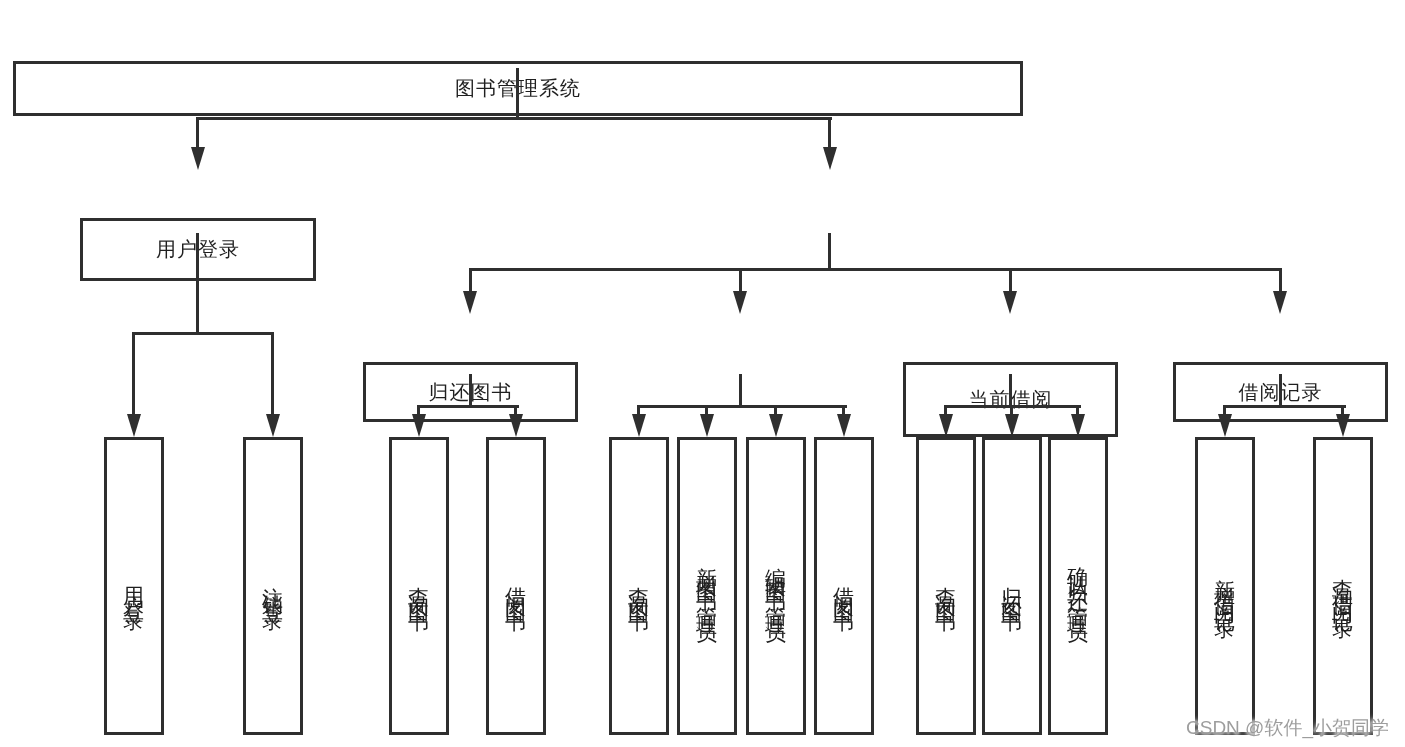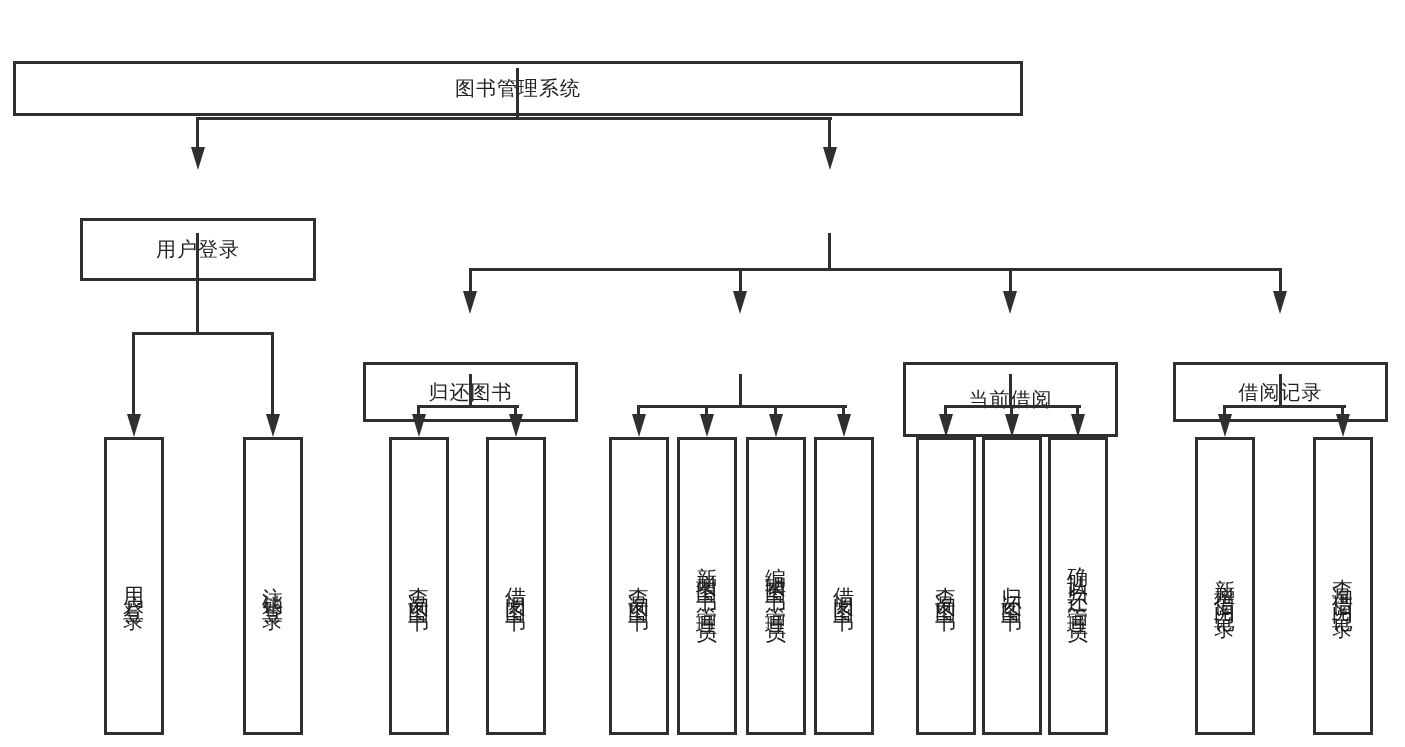--- a/index.html
+++ b/index.html
@@ -111,14 +111,15 @@
   <div class="box vlabel" style="left:746px;top:437px;width:60px;height:298px;">编辑图书（管理员）</div>
   <div class="box vlabel" style="left:814px;top:437px;width:60px;height:298px;">借阅图书</div>
 
   <div class="box vlabel" style="left:916px;top:437px;width:60px;height:298px;">查询图书</div>
   <div class="box vlabel" style="left:982px;top:437px;width:60px;height:298px;">归还图书</div>
   <div class="box vlabel" style="left:1048px;top:437px;width:60px;height:298px;">确认归还（管理员）</div>
 
   <div class="box vlabel" style="left:1195px;top:437px;width:60px;height:298px;">新增借阅记录</div>
   <div class="box vlabel" style="left:1313px;top:437px;width:60px;height:298px;">查询借阅记录</div>
 
+  <div class="watermark">CSDN @软件_小贺同学</div>
 
 </div>
 
 </body></html>

